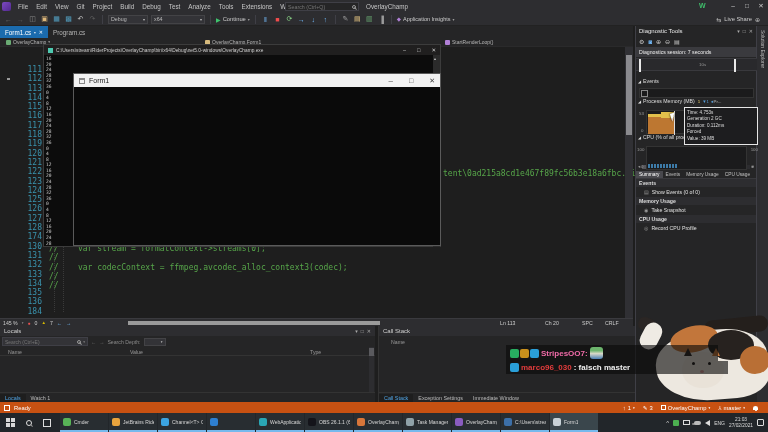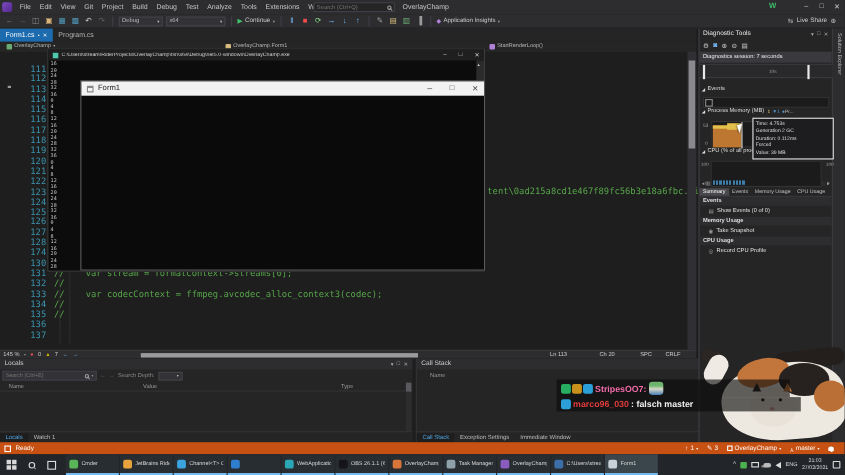--- a/index.html
+++ b/index.html
@@ -193,21 +193,21 @@
       <span class="navicon" style="background:#d7ba7d"></span>
       <span>OverlayChamp.Form1</span>
     </span>
     <span class="navitem" style="left:445px">
       <span class="navicon" style="background:#b180d7"></span>
       <span>StartRenderLoop()</span>
     </span>
   </div>
 
   <div class="abs" style="left:0;top:47px;width:633px;height:271px;background:#1e1e1e">
-    <div class="abs" style="left:16px;top:11px;width:26px">
+    <div class="abs" style="left:16px;top:18px;width:26px">
       <div class="ln">111</div>
         <div class="ln">112</div>
         <div class="ln">113</div>
         <div class="ln">114</div>
         <div class="ln">115</div>
         <div class="ln">116</div>
         <div class="ln">117</div>
         <div class="ln">118</div>
         <div class="ln">119</div>
         <div class="ln">120</div>
@@ -220,21 +220,21 @@
         <div class="ln">127</div>
         <div class="ln">128</div>
         <div class="ln">174</div>
         <div class="ln">130</div>
         <div class="ln">131</div>
         <div class="ln">132</div>
         <div class="ln">133</div>
         <div class="ln">134</div>
         <div class="ln">135</div>
         <div class="ln">136</div>
-        <div class="ln">137</div>
+        <div class="ln">184</div>
     </div>
     <span class="abs bulb" style="left:5px;top:31px"></span>
     <div class="abs cl" style="left:443px;top:122px">tent\0ad215a8cd1e467f89fc56b3e18a6fbc.gif";</div>
     <div class="abs guide" style="left:54px;top:197px;height:68px"></div>
     <div class="abs guide" style="left:63px;top:197px;height:68px"></div>
     <div class="abs" style="left:49px;top:197px">
       <div class="cl">//    var stream = formatContext-&gt;streams[0];</div>
         <div class="cl">//</div>
         <div class="cl">//    var codecContext = ffmpeg.avcodec_alloc_context3(codec);</div>
         <div class="cl">//</div>

